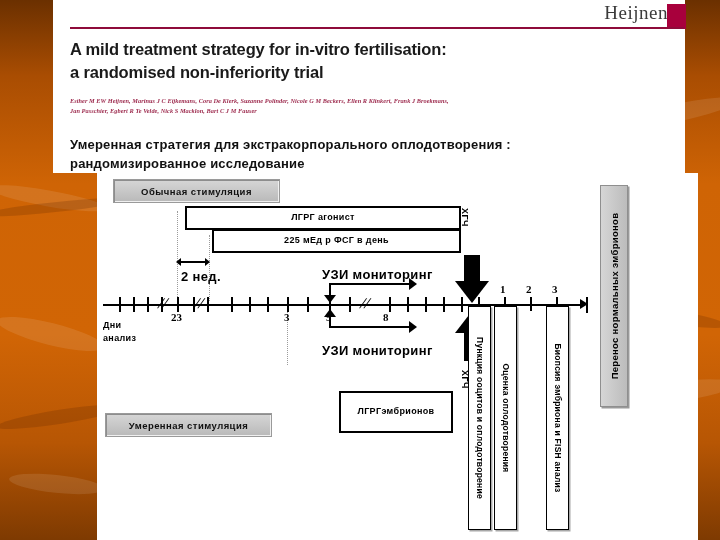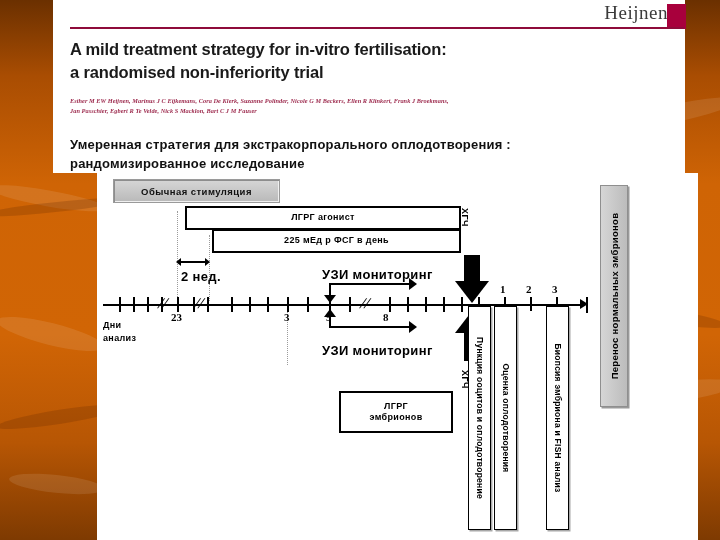--- a/index.html
+++ b/index.html
@@ -104,26 +104,27 @@
 </div>
 
 <div id="subtitle">
   <div>Умеренная стратегия для экстракорпорального оплодотворения :</div>
   <div>рандомизированное исследование</div>
 </div>
 
 <div id="diagram">
 
   <div class="gbox" style="left:16px;top:6px;width:165px;height:22px;">Обычная стимуляция</div>
+  <div class="gbox" style="left:8px;top:240px;width:165px;height:22px;">Умеренная стимуляция</div>
 
   <div class="wbox" style="left:88px;top:33px;width:272px;height:20px;">ЛГРГ агонист</div>
   <div class="wbox" style="left:115px;top:56px;width:245px;height:20px;">225 мЕд р ФСГ в день</div>
 
   <div class="wbox" style="left:242px;top:218px;width:110px;height:38px;
-       flex-direction:column;">
+       flex-direction:row;">
     <span>ЛГРГ</span>
     <span>эмбрионов</span>
   </div>
 
   <div class="dotted" style="left:80px;top:38px;height:90px;"></div>
   <div class="dotted" style="left:112px;top:62px;height:66px;"></div>
   <div class="dotted" style="left:190px;top:130px;height:62px;"></div>
 
   <div class="axis" style="left:82px;top:88px;width:28px;height:1.6px;"></div>
   <div style="position:absolute;left:79px;top:84.5px;width:0;height:0;

